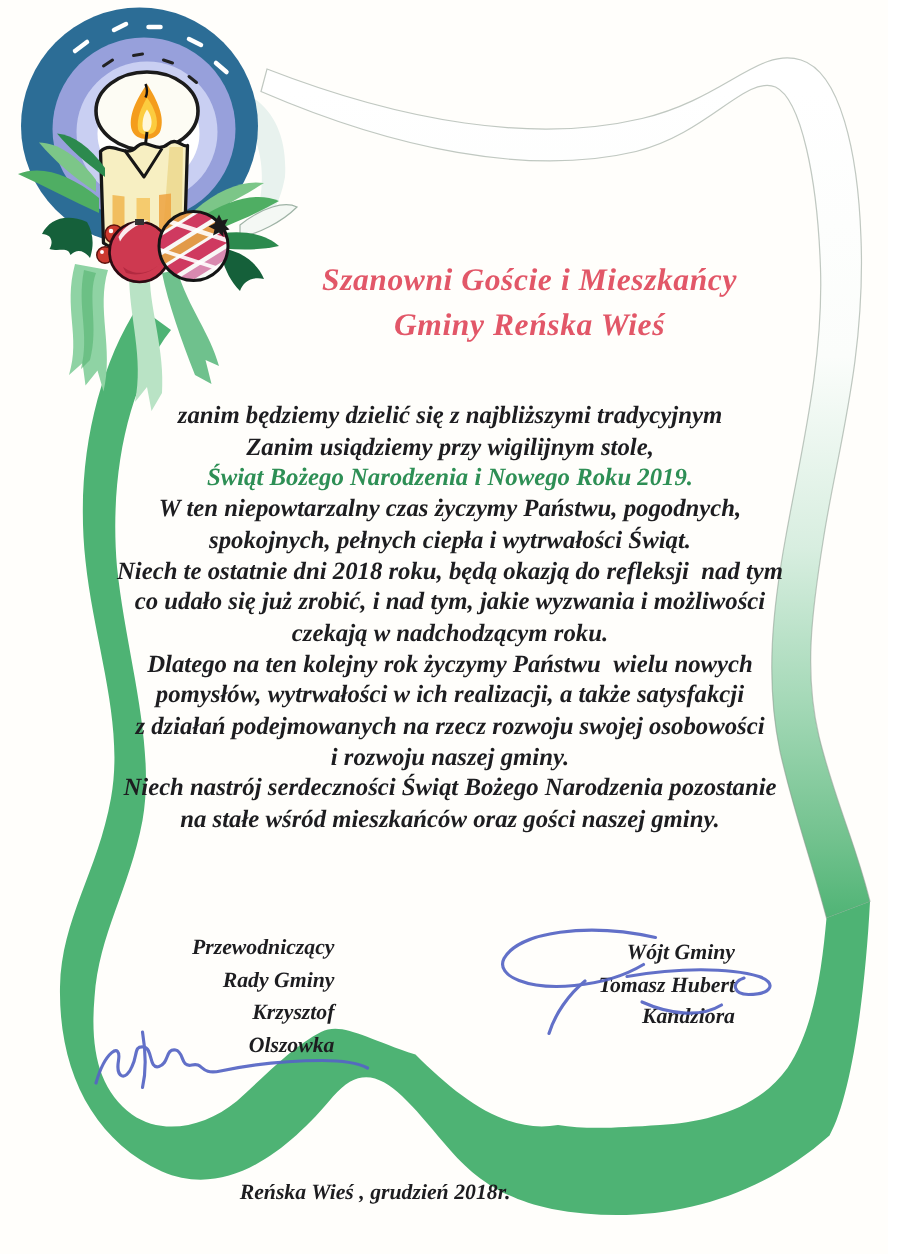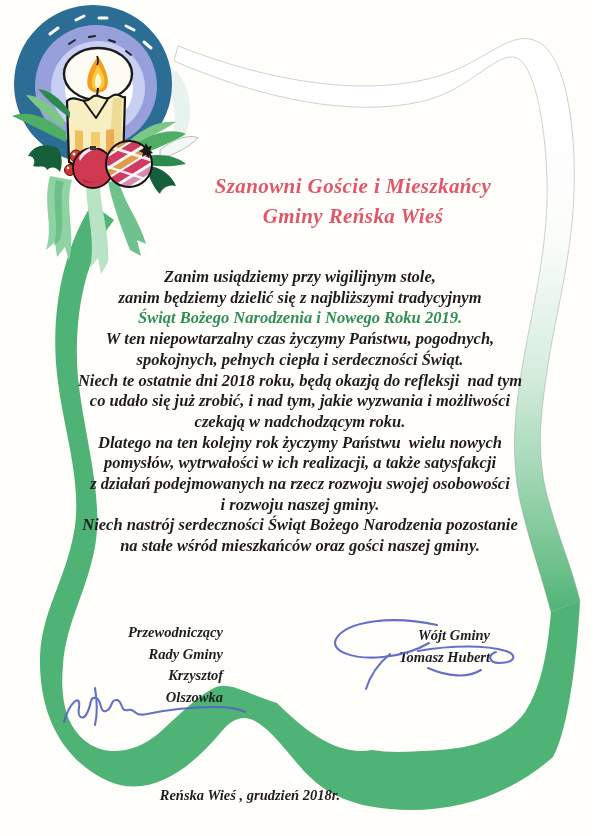--- a/index.html
+++ b/index.html
@@ -191,45 +191,46 @@
       <path d="M 146,143 l 2,4 4,-1 -2,4 3,3 -4,1 0,4 -3,-3 -4,2 1,-4 -4,-2 4,-2 Z" fill="#1a1a1a"></path>
     </g>
   </svg>
 
   <div class="title">
     <div>Szanowni Goście i Mieszkańcy</div>
     <div>Gminy Reńska Wieś</div>
   </div>
 
   <div class="body-text">
+    <div>zanim będziemy dzielić się z najbliższymi tradycyjnym</div>
     <div>Zanim usiądziemy przy wigilijnym stole,</div>
-    <div>zanim będziemy dzielić się z najbliższymi tradycyjnym</div>
     <div class="hl">Świąt Bożego Narodzenia i Nowego Roku 2019.</div>
     <div>W ten niepowtarzalny czas życzymy Państwu, pogodnych,</div>
-    <div>spokojnych, pełnych ciepła i serdeczności Świąt.</div>
+    <div>spokojnych, pełnych ciepła i wytrwałości Świąt.</div>
     <div>Niech te ostatnie dni 2018 roku, będą okazją do refleksji&nbsp; nad tym</div>
     <div>co udało się już zrobić, i nad tym, jakie wyzwania i możliwości</div>
     <div>czekają w nadchodzącym roku.</div>
     <div>Dlatego na ten kolejny rok życzymy Państwu&nbsp; wielu nowych</div>
     <div>pomysłów, wytrwałości w ich realizacji, a także satysfakcji</div>
     <div>z działań podejmowanych na rzecz rozwoju swojej osobowości</div>
     <div>i rozwoju naszej gminy.</div>
     <div>Niech nastrój serdeczności Świąt Bożego Narodzenia pozostanie</div>
     <div>na stałe wśród mieszkańców oraz gości naszej gminy.</div>
   </div>
 
   <div class="sig sig-left">
     <div>Przewodniczący</div>
     <div>Rady Gminy</div>
     <div>Krzysztof</div>
     <div>Olszowka</div>
   </div>
   <div class="sig sig-right">
     <div>Wójt Gminy</div>
     <div>Tomasz Hubert</div>
+    <div>Kandziora</div>
   </div>
 
   <svg class="layer" width="600" height="836" viewBox="0 0 600 836" style="pointer-events:none">
     <g fill="none" stroke-linecap="round" stroke-width="2.1" opacity="0.92" style="stroke:var(--ink-blue)">
       <g>
         <path d="M 64,722 C 70,701 81,694 79,707 C 77,719 84,721 88,711 C 92,703 89,697 96,698 C 102,699 99,713 106,711 C 113,709 110,699 117,700 C 123,701 120,712 128,710 C 136,708 133,717 147,714 C 166,710 191,707 215,707 C 229,707 239,709 245,712"></path>
         <path d="M 95,688 C 97,700 98,712 95,725"></path>
       </g>
       <g>
         <path d="M 437,625 C 392,615 346,621 336,639 C 330,651 353,660 383,657 C 404,655 419,649 429,643"></path>

